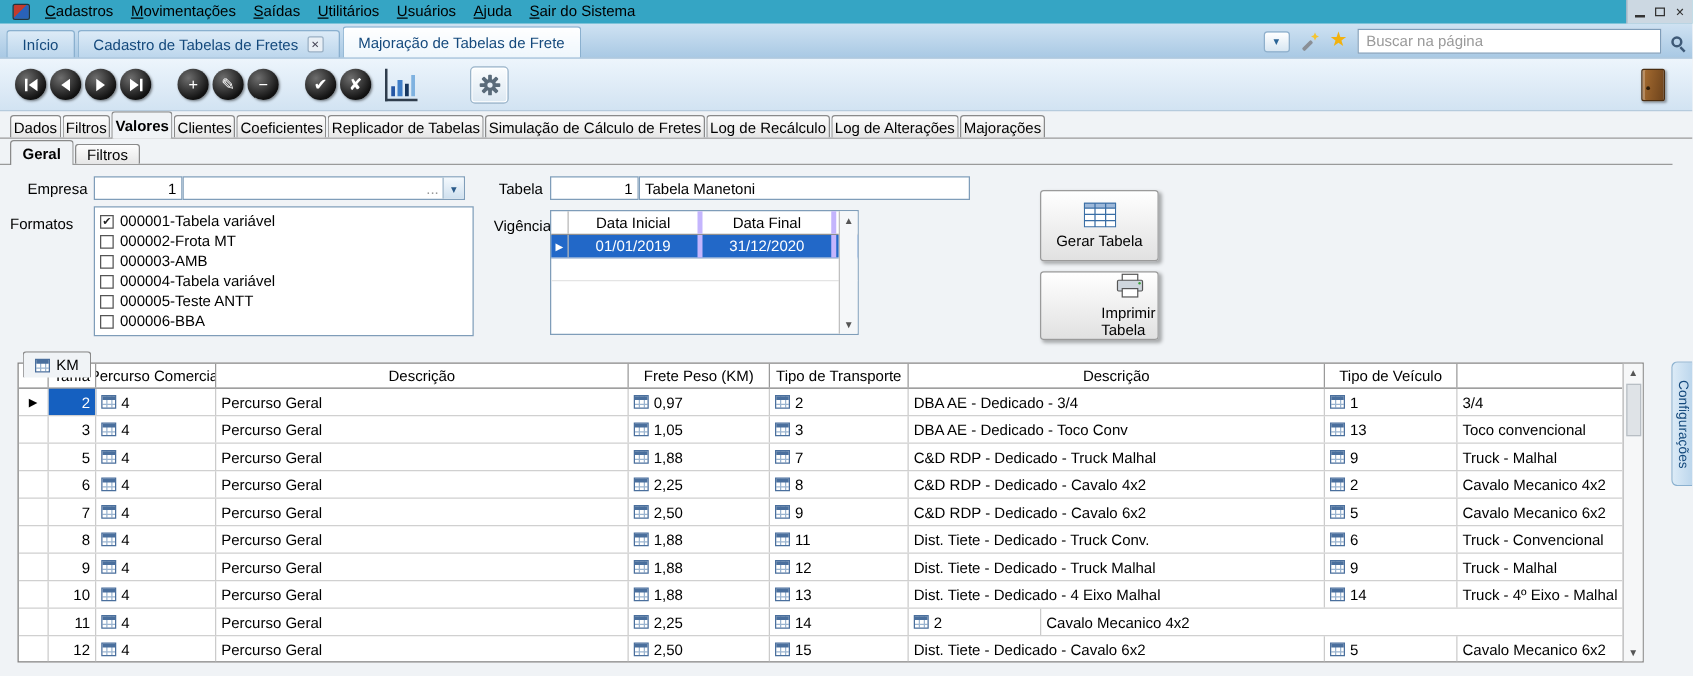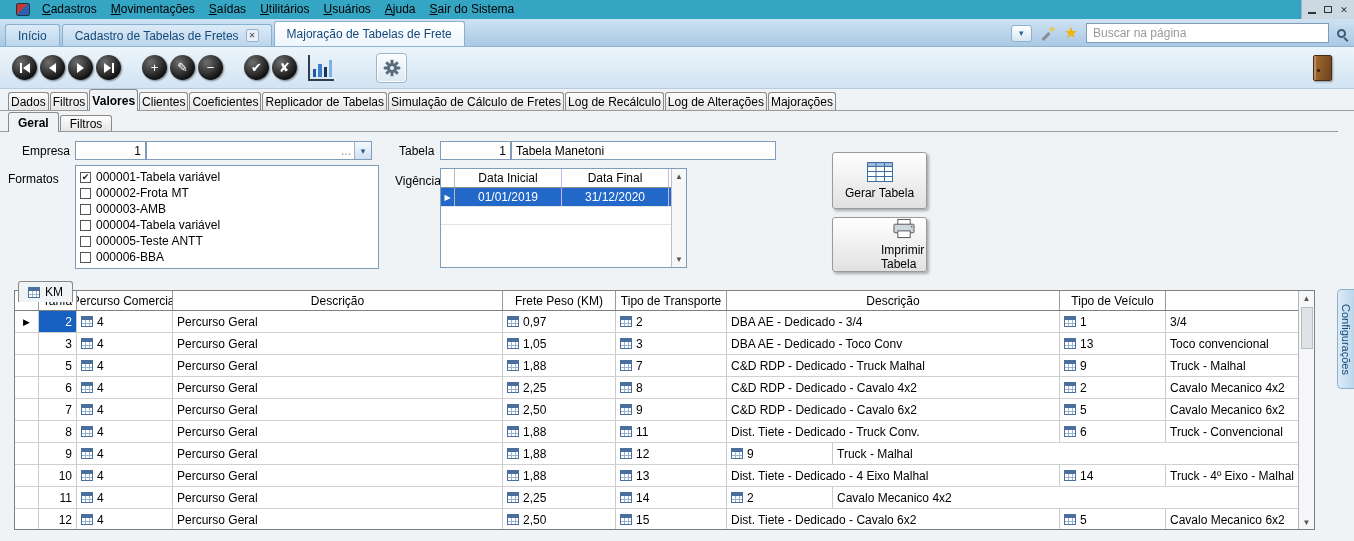--- a/index.html
+++ b/index.html
@@ -1,20 +1,20 @@
 <!DOCTYPE html>
 <html><head>
 <meta charset="utf-8">
 <style>
   * { margin:0; padding:0; box-sizing:border-box; }
   html,body { width:1354px; height:541px; overflow:hidden; }
   body { font-family:"Liberation Sans", sans-serif; font-size:12px; color:#000; background:#f0f3f6; position:relative; }
 
   
-  .menubar { position:absolute; top:0; left:0; right:0; height:19px; background:#35a5c4; display:flex; align-items:center; padding-left:15px; }
+  .menubar { position:absolute; top:0; left:0; right:0; height:19px; background:#35a5c4; display:flex; align-items:center; padding-left:9px; }
   .app-logo { width:14px; height:13px; margin:0 5px 0 1px; background:linear-gradient(135deg,#c23b2e 0 45%,#2a62b8 45% 100%); border:1px solid #23333d; border-radius:2px; }
   #menu-items { display:flex; align-items:center; }
   .menu-item { padding:1px 7px 2px; white-space:nowrap; }
   .menu-item u { text-decoration:underline; }
   .win-controls { position:absolute; right:0; top:0; height:19px; display:flex; align-items:center; background:#ccd8e2; border-left:1px solid #9fb2c2; padding:0 2px; }
   .win-btn { width:16px; height:17px; display:flex; align-items:center; justify-content:center; font-size:9px; color:#333; }
   .win-min-glyph { width:8px; height:2px; background:#333; margin-top:7px; }
   .win-max-glyph { width:8px; height:7px; border:1px solid #333; }
 
   
@@ -73,21 +73,21 @@
 
   #formatos-label { left:8px; top:172px; }
   #formatos-list { position:absolute; left:75px; top:165px; width:304px; height:104px; background:#fff; border:1px solid #7f9db9; padding:3px 4px; overflow:hidden; }
   .fmt-item { display:flex; align-items:center; gap:5px; height:16px; }
   .checkbox { width:11px; height:11px; border:1px solid #555; background:#fff; display:flex; align-items:center; justify-content:center; font-size:9px; color:#222; flex:0 0 auto; }
 
   #vigencia-label { left:395px; top:174px; }
   #vigencia-grid { position:absolute; left:440px; top:168px; width:247px; height:100px; background:#fff; border:1px solid #7f9db9; }
   .vg-header { display:flex; height:19px; border-bottom:1px solid #909090; }
   .vg-ind { width:14px; flex:0 0 auto; border-right:1px solid #b8b8b8; display:flex; align-items:center; justify-content:center; font-size:8px; }
-  .vg-cell { width:107px; display:flex; align-items:center; justify-content:center; border-right:1px solid #c4b5fd; overflow:hidden; }
+  .vg-cell { width:107px; display:flex; align-items:center; justify-content:center; border-right:4px solid #c4b5fd; overflow:hidden; }
   .vg-row { display:flex; height:19px; border-bottom:1px solid #e4e4e4; }
   .vg-row.sel { background:#2268c8; color:#fff; }
   .vg-row.empty { height:18px; }
   .vg-scroll { position:absolute; right:0; top:0; bottom:0; width:15px; border-left:1px solid #c0c0c0; background:#f5f7f9; display:flex; flex-direction:column; justify-content:space-between; align-items:center; font-size:8px; color:#555; padding:3px 0; }
 
   .big-btn { position:absolute; left:832px; width:95px; background:linear-gradient(#ffffff,#e1e1e1); border:1px solid #9a9a9a; border-radius:3px; box-shadow:2px 2px 3px rgba(0,0,0,.3); display:flex; flex-direction:column; align-items:center; justify-content:center; gap:4px; }
   #gerar-btn { top:152px; height:57px; }
   #imprimir-btn { top:217px; height:55px;padding-left:48px; }
 
   
@@ -481,20 +481,21 @@
           </div>
           <div class="g-cell c-desc1">Percurso Geral</div>
           <div class="g-cell iconed c-frete">
             <span class="mini-grid"></span>
             <span>1,88</span>
           </div>
           <div class="g-cell iconed c-tt">
             <span class="mini-grid"></span>
             <span>12</span>
           </div>
+          <div class="g-cell c-desc2">Dist. Tiete - Dedicado - Truck Malhal</div>
           <div class="g-cell iconed c-tv">
             <span class="mini-grid"></span>
             <span>9</span>
           </div>
           <div class="g-cell c-vd">Truck - Malhal</div>
         </div>
         <div class="g-row">
           <div class="g-cell c-ind ind"></div>
           <div class="g-cell num c-tarifa">10</div>
           <div class="g-cell iconed c-perc">

